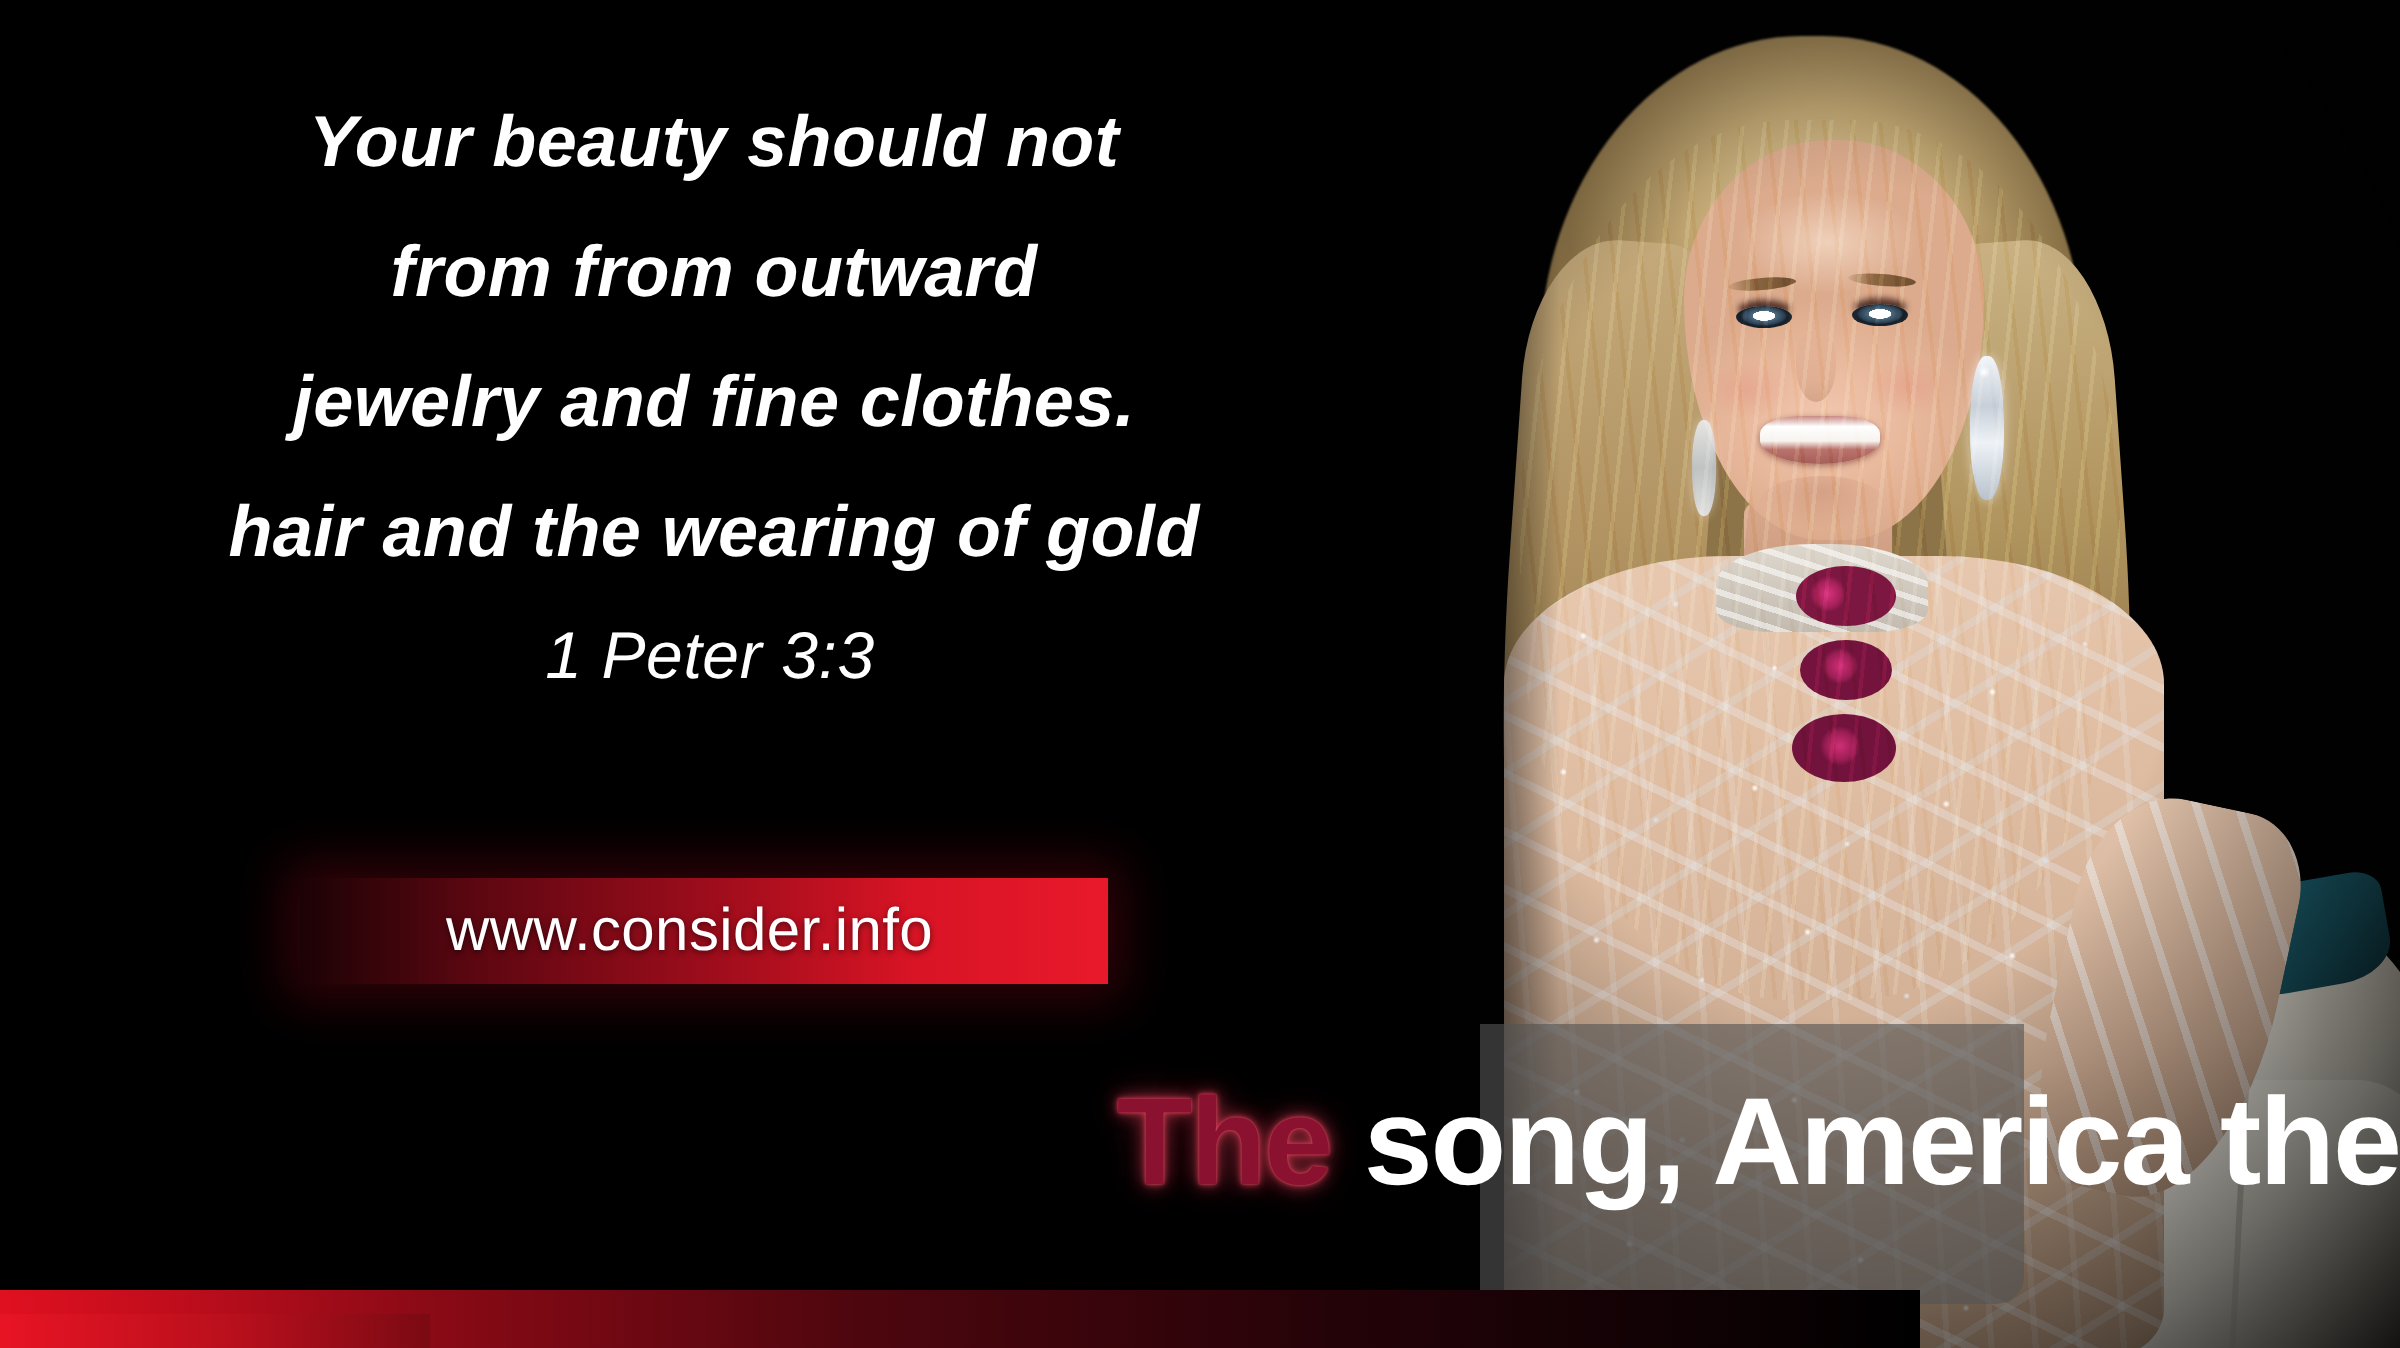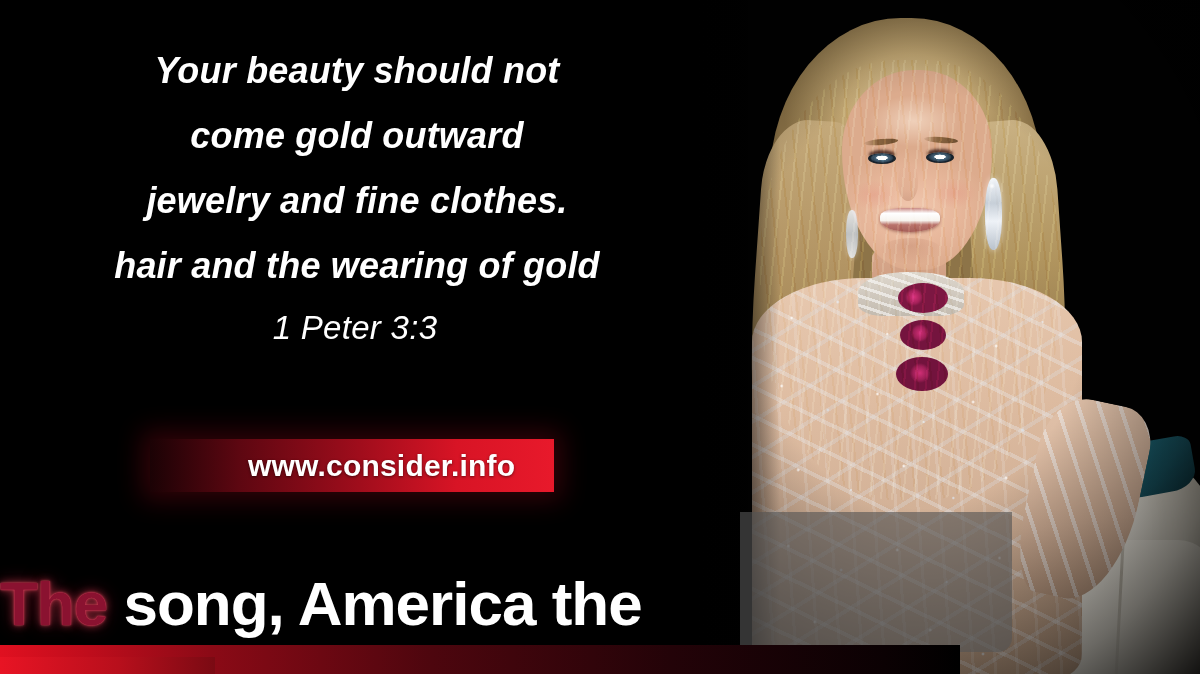--- a/index.html
+++ b/index.html
@@ -391,23 +391,23 @@
     height: 53px;
     background: linear-gradient(90deg, #1b0205 0%, #5d0711 22%, #a00d1c 52%, #d81425 76%, #e8192b 100%);
     z-index: 6;
     display: flex;
     align-items: center;
     box-shadow: 0 0 26px 8px rgba(140,10,22,.35);
   }
   .url-banner-text {
     color: #ffffff;
     font-size: 30px;
-    font-weight: 700;
+    font-weight: 400;
     letter-spacing: .2px;
-    margin-left: 98px;
+    margin-left: 73px;
     text-shadow: 0 1px 3px rgba(0,0,0,.55);
     font-family: "Liberation Sans", sans-serif;
   }
 
   
   .bottom-red-bar {
     position: absolute;
     left: 0;
     top: 645px;
     width: 960px;
@@ -424,29 +424,28 @@
     background: linear-gradient(90deg, #e81424 0%, #b80f1c 55%, #7a0a13 100%);
     z-index: 5;
   }
 
   
   .caption {
     position: absolute;
     left: 0;
     top: 534px;
     width: 1200px;
-    text-align: left;
+    text-align: right;
     z-index: 8;
     font-size: 62px;
     font-weight: 700;
     letter-spacing: -1px;
     line-height: 76px;
     white-space: nowrap;
     font-family: "Liberation Sans", sans-serif;
-    margin-top: 32px;
   }
   .caption-word-hl {
     color: #8a1230;
     text-shadow:
       0 0 1px #d8485f,
       0 0 3px #c8394f,
       0 0 9px rgba(200,57,79,.75),
       0 0 18px rgba(170,30,55,.5);
   }
   .caption-word {
@@ -496,21 +495,21 @@
     <div class="earring-l"></div>
 
     <div class="hair-strands"></div>
     <div class="subject-vignette"></div>
   </div>
 
   <div class="lower-third"></div>
 
   <div class="quote-block">
     <div class="quote-line">Your beauty should not</div>
-    <div class="quote-line">come gold outward</div>
+    <div class="quote-line">from from outward</div>
     <div class="quote-line">jewelry and fine clothes.</div>
     <div class="quote-line">hair and the wearing of gold</div>
     <div class="quote-ref">1 Peter 3:3</div>
   </div>
 
   <div class="url-banner">
     <span class="url-banner-text">www.consider.info</span>
   </div>
 
   <div class="bottom-red-bar"></div>

